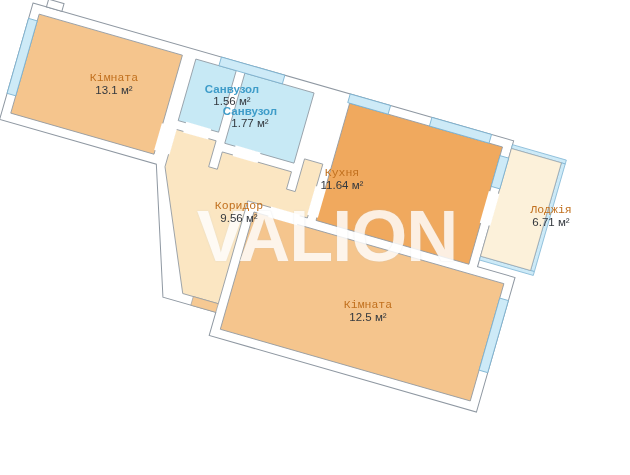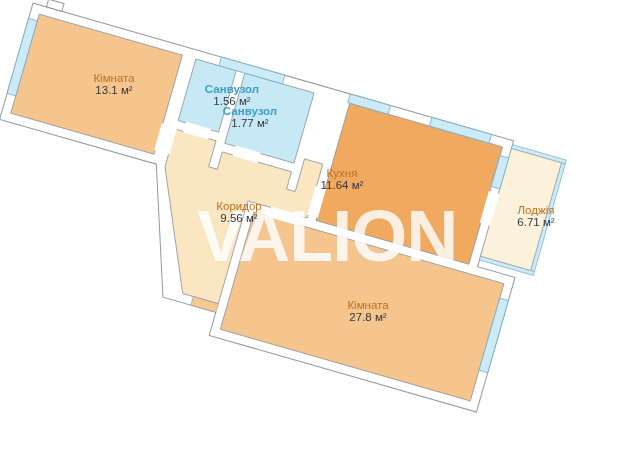--- a/index.html
+++ b/index.html
@@ -19,21 +19,21 @@
   .window{fill:var(--window_fill);stroke:var(--window_stroke);stroke-width:0.8;}
   .gap{fill:#ffffff;stroke:none;}
   .entry{fill:var(--entry_fill);stroke:var(--wall_stroke);stroke-width:0.6;}
 
   
   .lbl{
     position:absolute;transform:translate(-50%,-50%);
     text-align:center;line-height:12px;font-size:11.5px;white-space:nowrap;z-index:3;
   }
   .lbl .nm{display:block;}
-  .lbl .nm.o{color:var(--label_orange);}
+  .lbl .nm.o{color:var(--label_orange);font-family:Liberation Mono, monospace;}
   .lbl .nm.b{color:var(--label_blue);font-weight:bold;}
   .lbl .ar{display:block;color:var(--label_dark);}
 
   
   .watermark{
     position:absolute;left:327px;top:236px;transform:translate(-50%,-50%);
     font-size:72px;font-weight:bold;letter-spacing:-1px;
     color:var(--watermark_color);opacity:0.82;z-index:2;
     text-shadow:0 0 2px rgba(185,192,198,0.45);
   }
@@ -94,27 +94,27 @@
   <span class="ar">1.56 м²</span>
 </div>
 <div class="lbl" style="left:250px;top:117px;">
   <span class="nm b">Санвузол</span>
   <span class="ar">1.77 м²</span>
 </div>
 <div class="lbl" style="left:342px;top:179px;">
   <span class="nm o">Кухня</span>
   <span class="ar">11.64 м²</span>
 </div>
-<div class="lbl" style="left:536px;top:216px;">
+<div class="lbl" style="left:551px;top:216px;">
   <span class="nm o">Лоджія</span>
   <span class="ar">6.71 м²</span>
 </div>
 <div class="lbl" style="left:239px;top:212px;">
   <span class="nm o">Коридор</span>
   <span class="ar">9.56 м²</span>
 </div>
 <div class="lbl" style="left:368px;top:311px;">
   <span class="nm o">Кімната</span>
-  <span class="ar">27.8 м²</span>
+  <span class="ar">12.5 м²</span>
 </div>
 
 
 
 
 </body></html>

